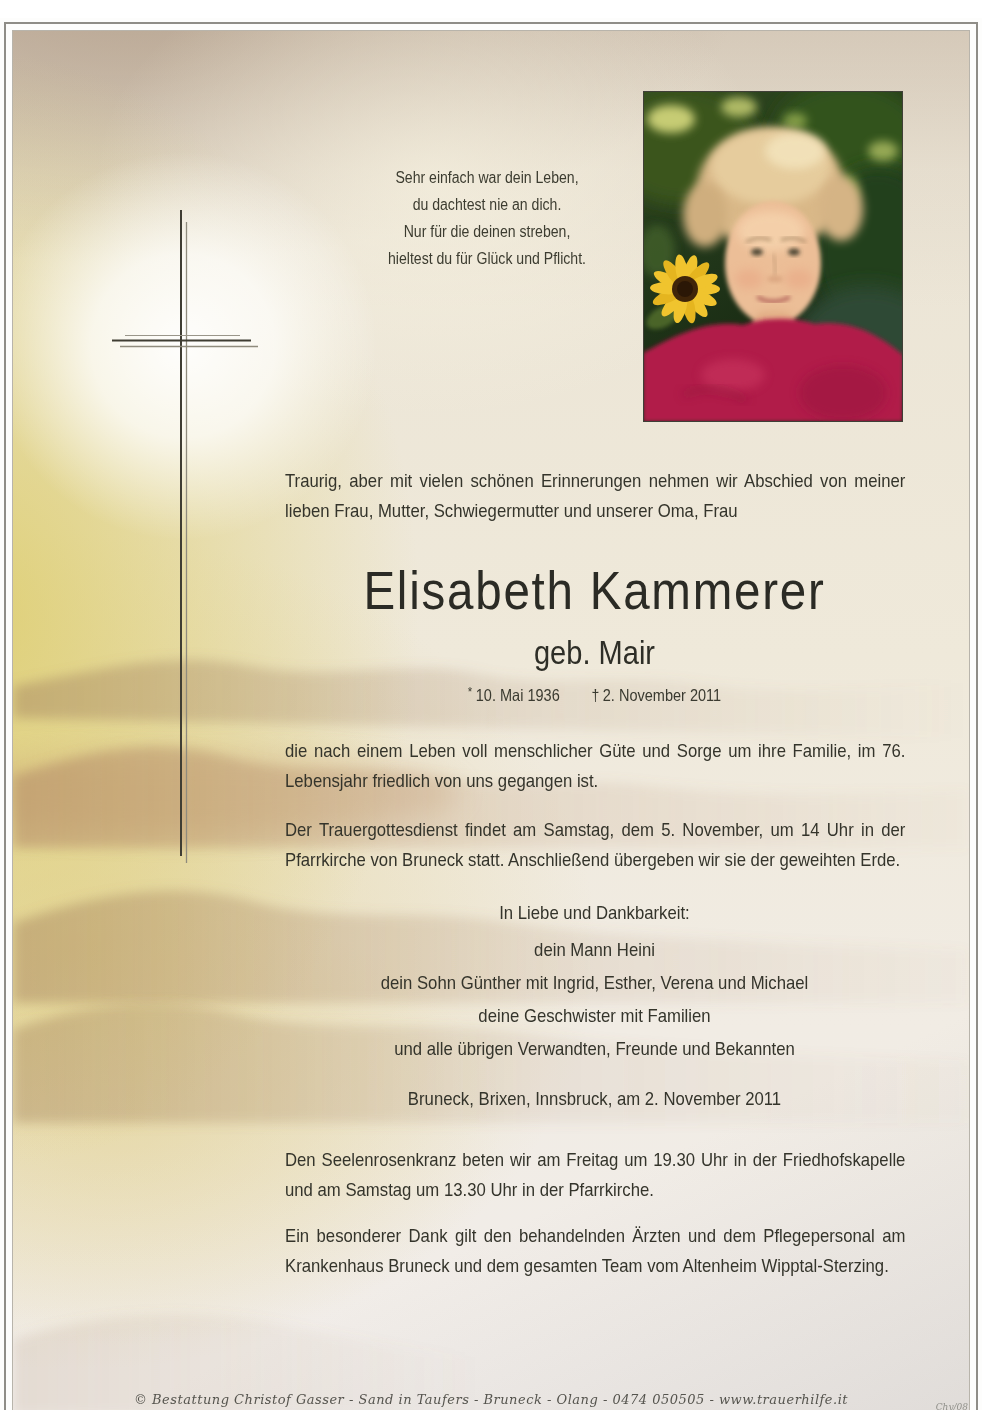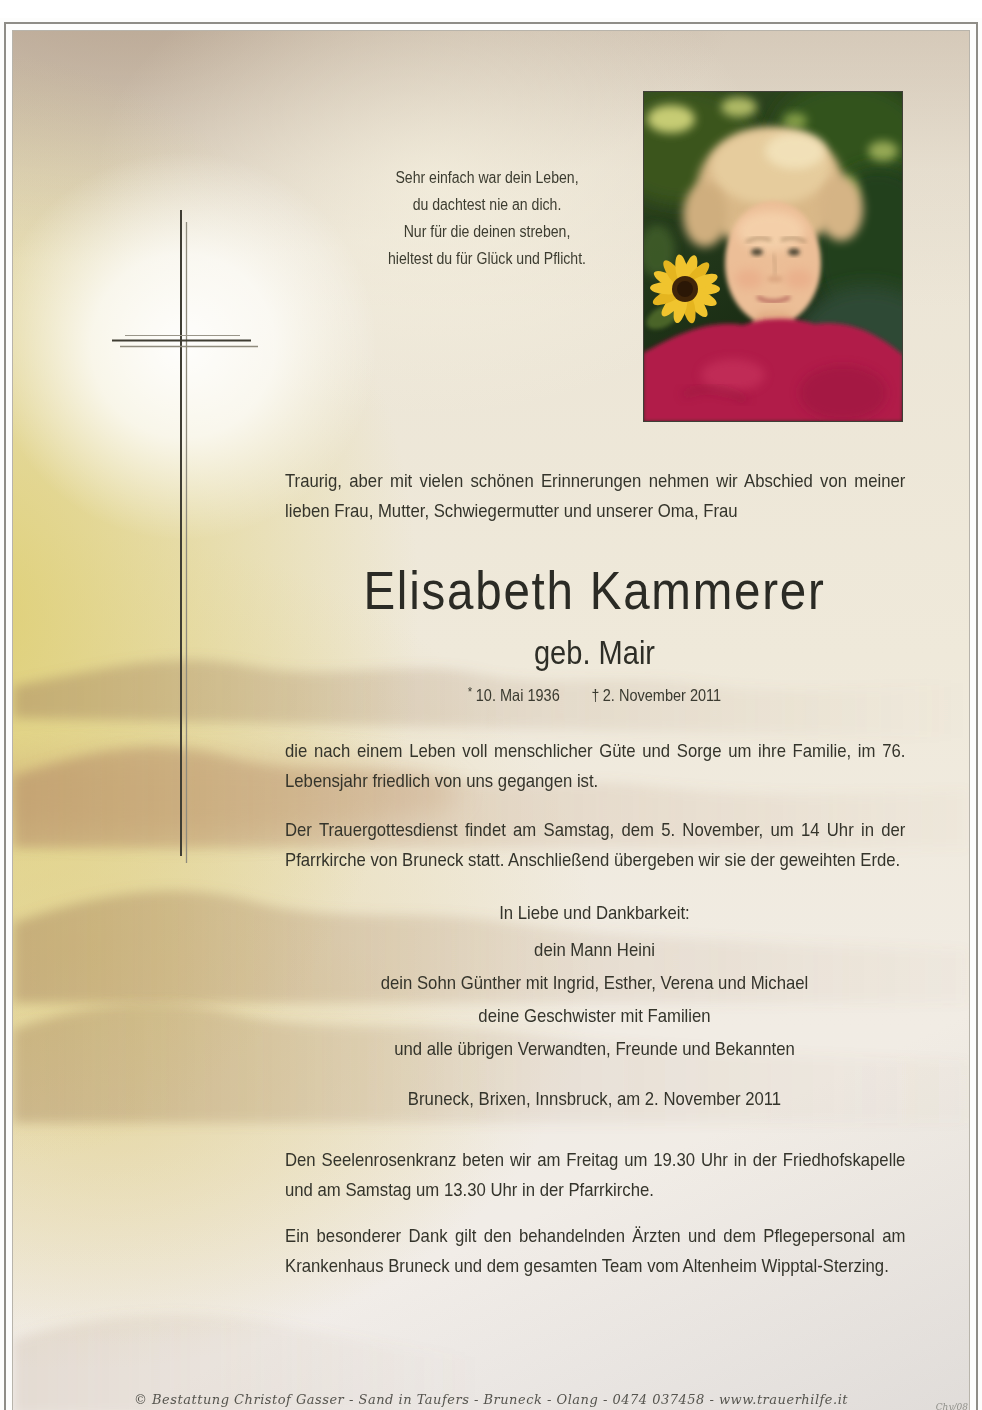--- a/index.html
+++ b/index.html
@@ -226,18 +226,18 @@
     <div>dein Sohn Günther mit Ingrid, Esther, Verena und Michael</div>
     <div>deine Geschwister mit Familien</div>
     <div>und alle übrigen Verwandten, Freunde und Bekannten</div>
   </div>
 
   <div class="t condc cline" style="top:1070px;">Bruneck, Brixen, Innsbruck, am 2. November 2011</div>
 
   <div class="t para cond" style="top:1127px;">Den Seelenrosenkranz beten wir am Freitag um 19.30 Uhr in der Friedhofskapelle und am Samstag um 13.30 Uhr in der Pfarrkirche.</div>
   <div class="t para cond" style="top:1203px;">Ein besonderer Dank gilt den behandelnden Ärzten und dem Pflegepersonal am Krankenhaus Bruneck und dem gesamten Team vom Altenheim Wipptal-Sterzing.</div>
 
-  <div class="t footer">© Bestattung Christof Gasser - Sand in Taufers - Bruneck - Olang - 0474 037458 - www.trauerhilfe.it</div>
+  <div class="t footer">© Bestattung Christof Gasser - Sand in Taufers - Bruneck - Olang - 0474 050505 - www.trauerhilfe.it</div>
   <div class="t corner">Chy/08</div>
 
   <div class="hairline"></div>
   <div class="frame"></div>
 </div>
 
 </body></html>

